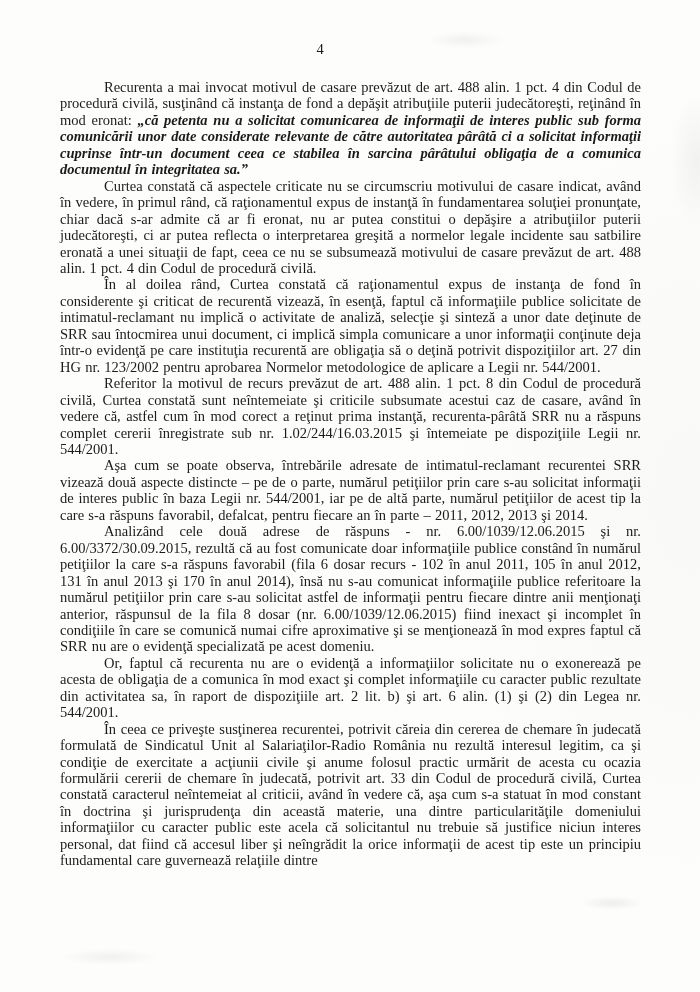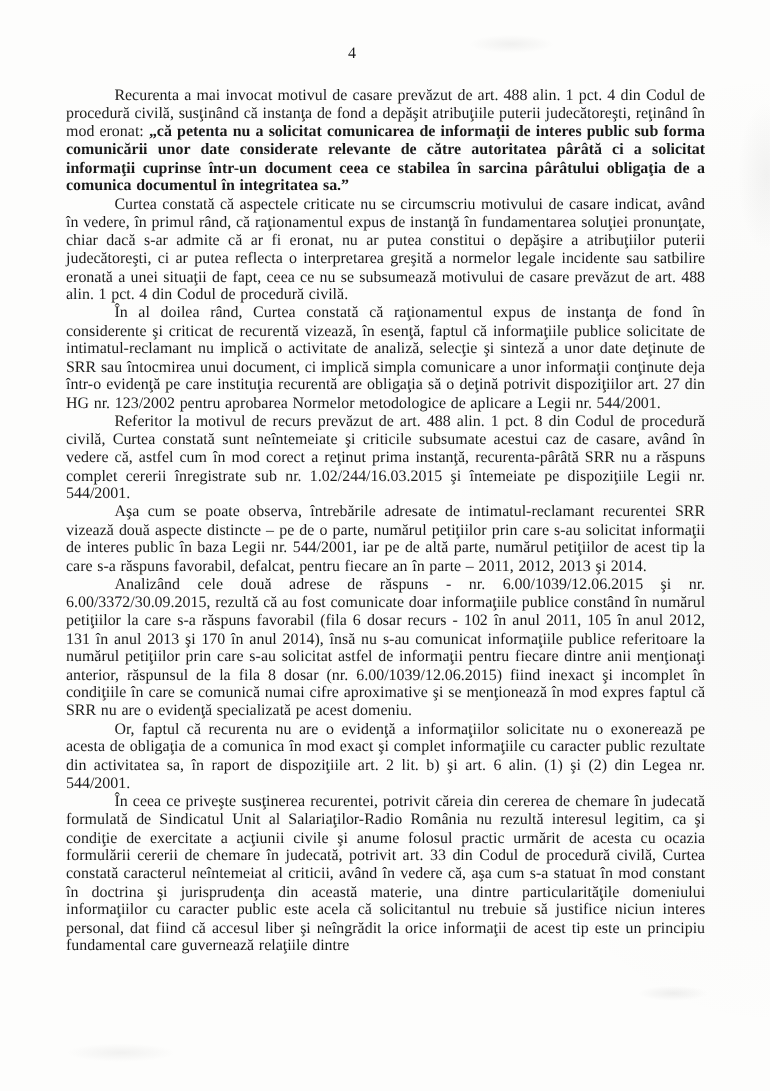--- a/index.html
+++ b/index.html
@@ -51,20 +51,21 @@
     text-justify: inter-word;
   }
   .para {
     margin: 0;
     padding: 0;
     text-indent: 44px;
     word-spacing: 0.6px;
   }
   .seg { }
   .seg.quote {
+    font-style: italic;
     font-weight: bold;
   }
 </style>
 </head>
 <body>
 
 <div class="page">
   <div class="page-number">4</div>
   <div class="body-text" id="paragraphs">
       <p class="para"><span class="seg">Recurenta a mai invocat motivul de casare prevăzut de art. 488 alin. 1 pct. 4  din Codul de procedură civilă, susţinând că instanţa de fond a depăşit atribuţiile puterii judecătoreşti, reţinând în mod eronat: </span><span class="seg quote">„că petenta nu a solicitat comunicarea de informaţii de interes public sub forma comunicării unor date considerate relevante de către autoritatea pârâtă ci a solicitat informaţii cuprinse într-un document ceea ce stabilea în sarcina pârâtului obligaţia de a comunica documentul în integritatea sa.”</span></p>

